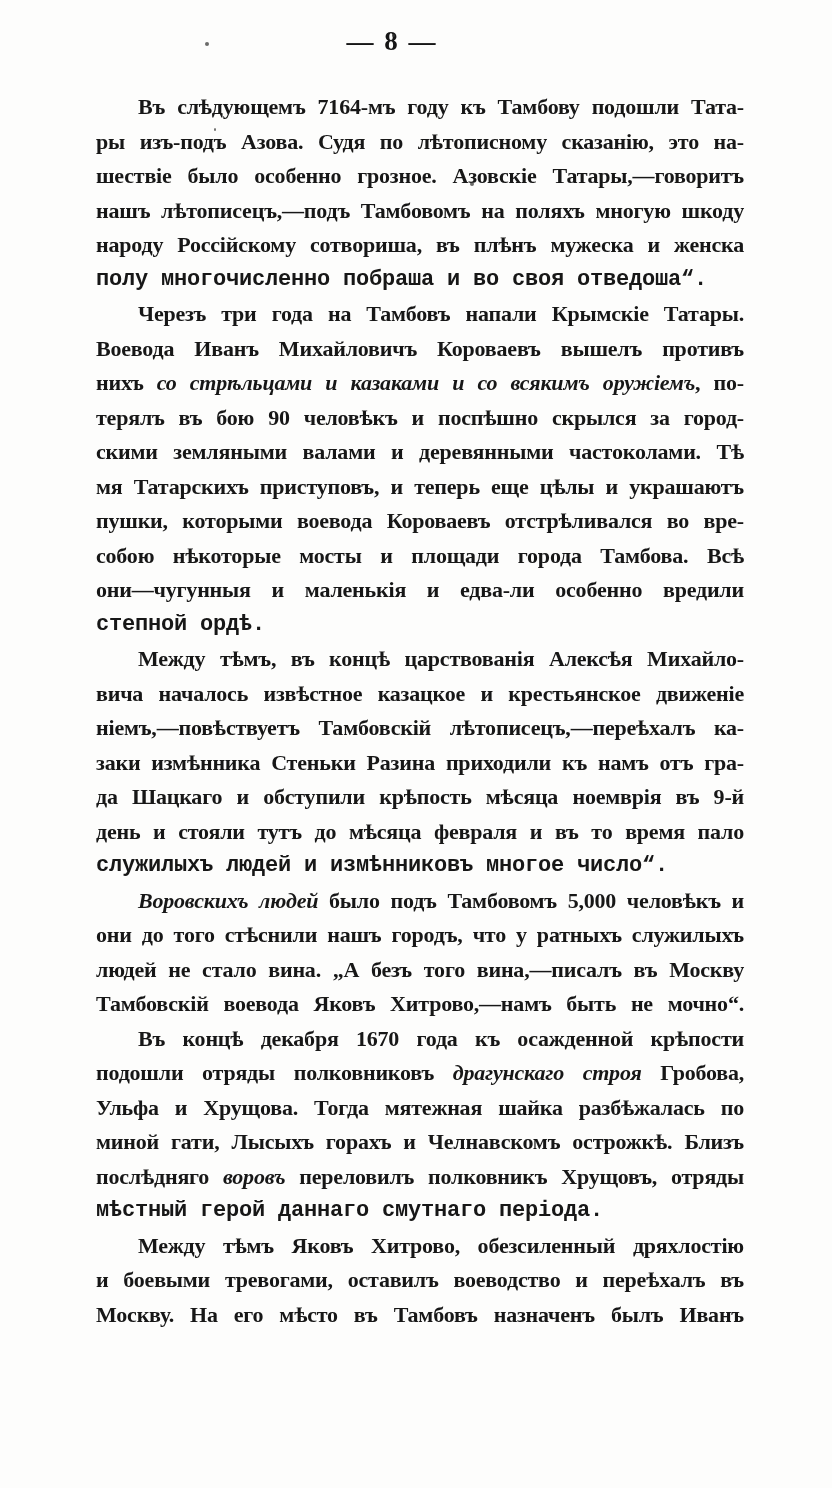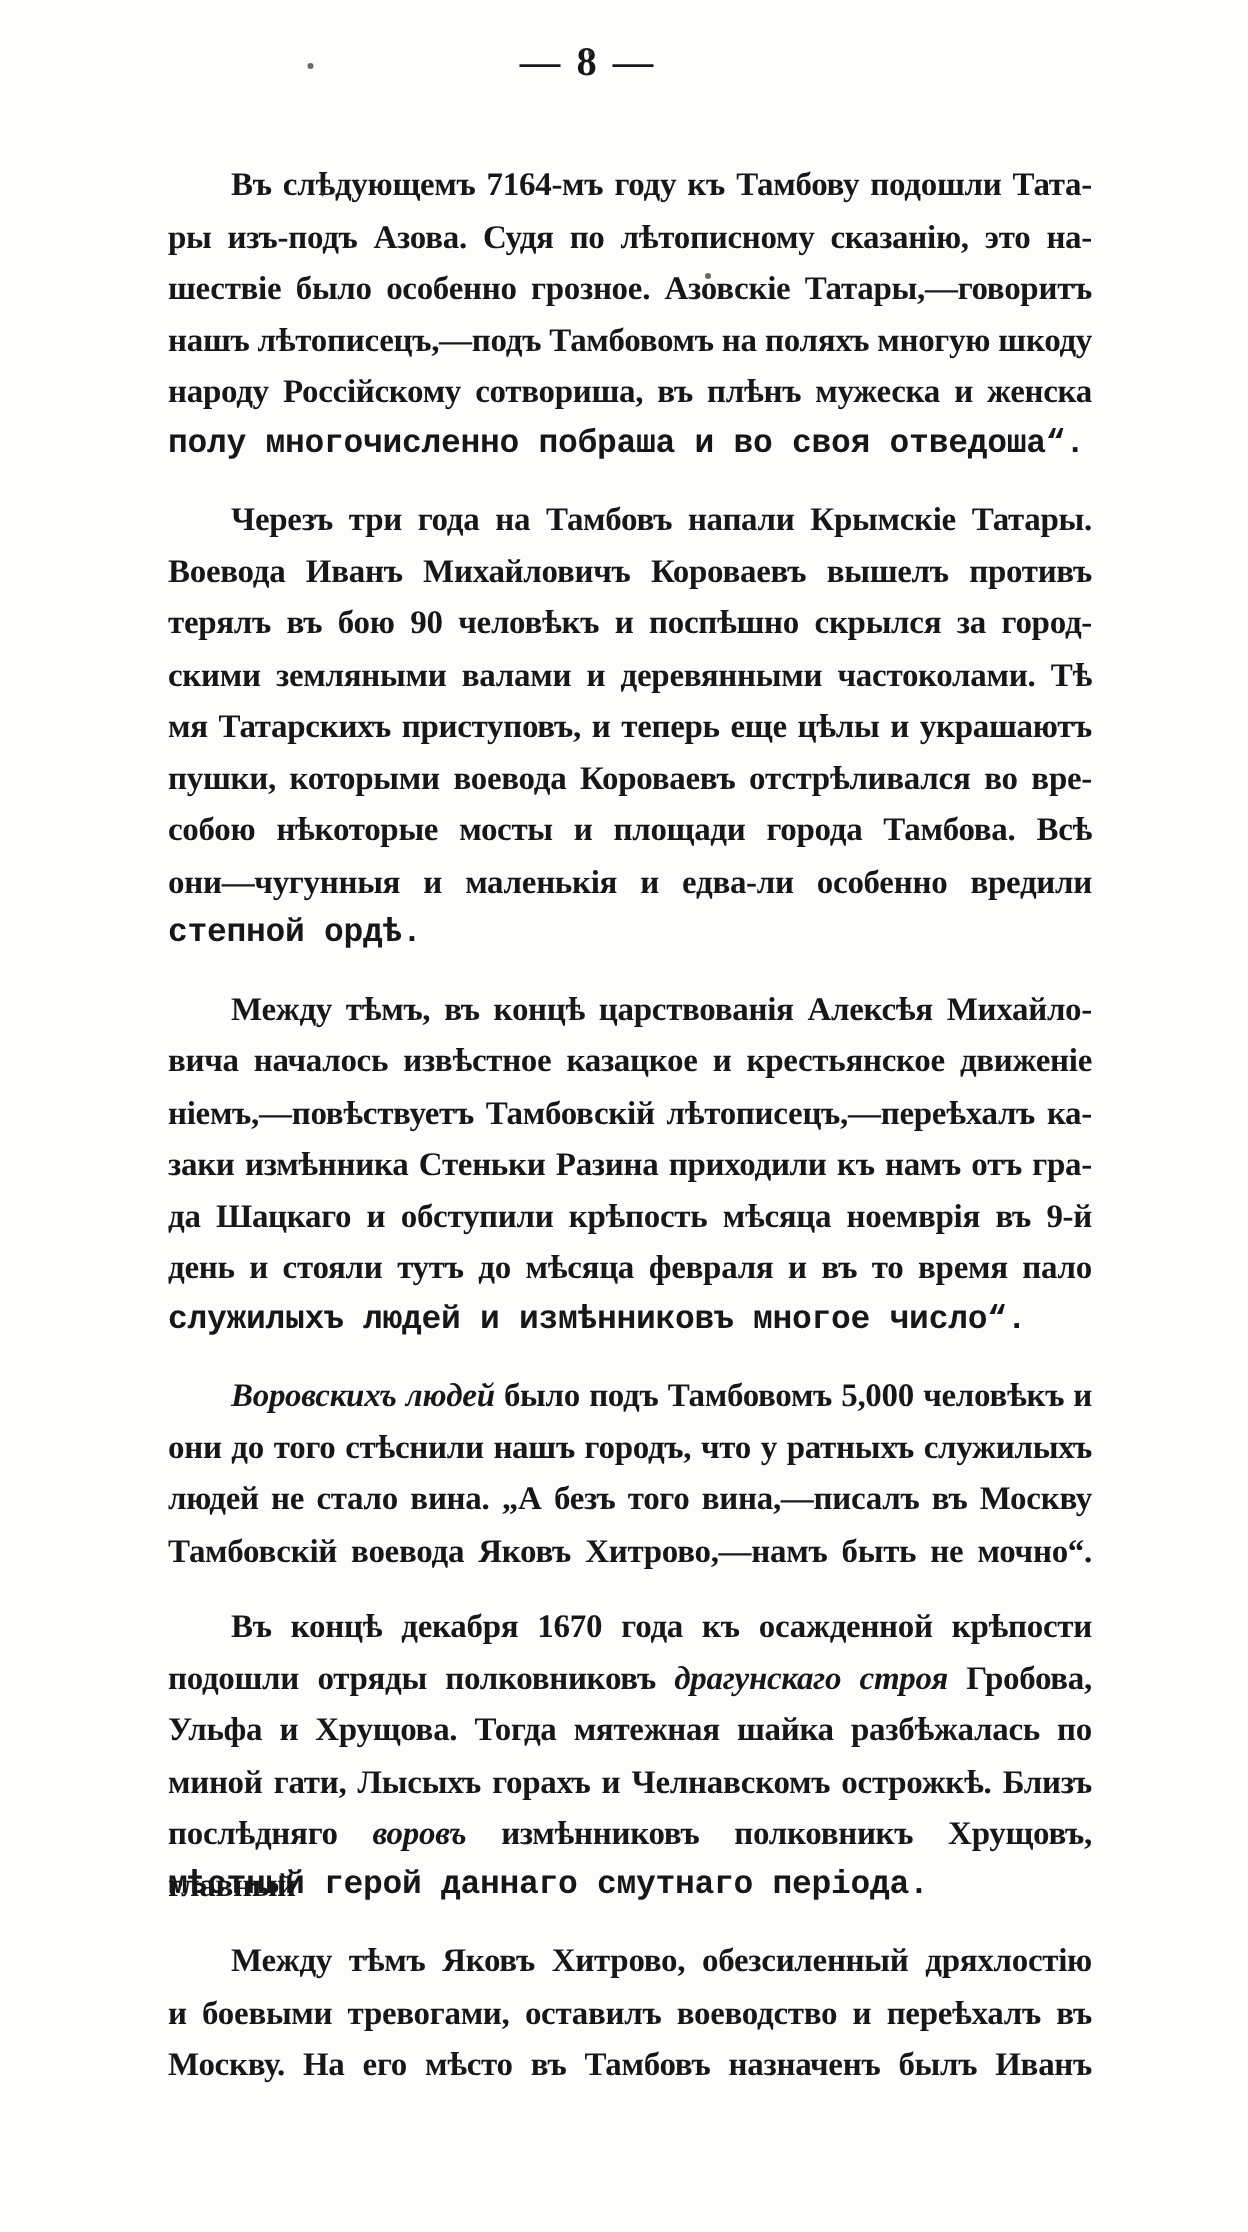--- a/index.html
+++ b/index.html
@@ -26,21 +26,21 @@
     color:#161616;
   }
   .page-text{
     position:absolute;
     left:96px;top:90px;width:648px;
     font-size:22px;
     font-weight:700;
     letter-spacing:-0.2px;
     color:#171717;
   }
-  .paragraph{margin:16px;padding:0;}
+  .paragraph{margin:0;padding:0;}
   .line{
     line-height:34.5px;
     height:34.5px;
     text-align:justify;
     text-align-last:justify;
   }
   .line.first{text-indent:42px;}
   .line.last{text-align-last:left;font-family:Liberation Mono, monospace;}
   .run{font-style:normal;}
   .run.italic{font-style:italic;}
@@ -62,20 +62,21 @@
         <div class="line first"><span class="run">Въ слѣдующемъ 7164-мъ году къ Тамбову подошли Тата-</span></div>
         <div class="line"><span class="run">ры изъ-подъ Азова. Судя по лѣтописному сказанію, это на-</span></div>
         <div class="line"><span class="run">шествіе было особенно грозное. Азовскіе Татары,—говоритъ</span></div>
         <div class="line"><span class="run">нашъ лѣтописецъ,—подъ Тамбовомъ на поляхъ многую шкоду</span></div>
         <div class="line"><span class="run">народу Россійскому сотвориша, въ плѣнъ мужеска и женска</span></div>
         <div class="line last"><span class="run">полу многочисленно побраша и во своя отведоша“.</span></div>
       </div>
       <div class="paragraph">
         <div class="line first"><span class="run">Черезъ три года на Тамбовъ напали Крымскіе Татары.</span></div>
         <div class="line"><span class="run">Воевода Иванъ Михайловичъ Короваевъ вышелъ противъ</span></div>
+        <div class="line"><span class="run">нихъ </span><span class="run italic">со стрѣльцами и казаками и со всякимъ оружіемъ</span><span class="run">, по-</span></div>
         <div class="line"><span class="run">терялъ въ бою 90 человѣкъ и поспѣшно скрылся за город-</span></div>
         <div class="line"><span class="run">скими земляными валами и деревянными частоколами. Тѣ</span></div>
         <div class="line"><span class="run">мя Татарскихъ приступовъ, и теперь еще цѣлы и украшаютъ</span></div>
         <div class="line"><span class="run">пушки, которыми воевода Короваевъ отстрѣливался во вре-</span></div>
         <div class="line"><span class="run">собою нѣкоторые мосты и площади города Тамбова. Всѣ</span></div>
         <div class="line"><span class="run">они—чугунныя и маленькія и едва-ли особенно вредили</span></div>
         <div class="line last"><span class="run">степной ордѣ.</span></div>
       </div>
       <div class="paragraph">
         <div class="line first"><span class="run">Между тѣмъ, въ концѣ царствованія Алексѣя Михайло-</span></div>
@@ -90,21 +91,21 @@
         <div class="line first"><span class="run italic">Воровскихъ людей</span><span class="run"> было подъ Тамбовомъ 5,000 человѣкъ и</span></div>
         <div class="line"><span class="run">они до того стѣснили нашъ городъ, что у ратныхъ служилыхъ</span></div>
         <div class="line"><span class="run">людей не стало вина. „А безъ того вина,—писалъ въ Москву</span></div>
         <div class="line"><span class="run">Тамбовскій воевода Яковъ Хитрово,—намъ быть не мочно“.</span></div>
       </div>
       <div class="paragraph">
         <div class="line first"><span class="run">Въ концѣ декабря 1670 года къ осажденной крѣпости</span></div>
         <div class="line"><span class="run">подошли отряды полковниковъ </span><span class="run italic">драгунскаго строя</span><span class="run"> Гробова,</span></div>
         <div class="line"><span class="run">Ульфа и Хрущова. Тогда мятежная шайка разбѣжалась по</span></div>
         <div class="line"><span class="run">миной гати, Лысыхъ горахъ и Челнавскомъ острожкѣ. Близъ</span></div>
-        <div class="line"><span class="run">послѣдняго </span><span class="run italic">воровъ</span><span class="run"> измѣнниковъ полковникъ Хрущовъ, главный</span></div>
+        <div class="line"><span class="run">послѣдняго </span><span class="run italic">воровъ</span><span class="run"> переловилъ полковникъ Хрущовъ, отряды</span></div>
         <div class="line last"><span class="run">мѣстный герой даннаго смутнаго періода.</span></div>
       </div>
       <div class="paragraph">
         <div class="line first"><span class="run">Между тѣмъ Яковъ Хитрово, обезсиленный дряхлостію</span></div>
         <div class="line"><span class="run">и боевыми тревогами, оставилъ воеводство и переѣхалъ въ</span></div>
         <div class="line"><span class="run">Москву. На его мѣсто въ Тамбовъ назначенъ былъ Иванъ</span></div>
       </div>
     </div>
 
   <div class="speck" style="left:205px;top:42px;width:4px;height:4px;"></div>

